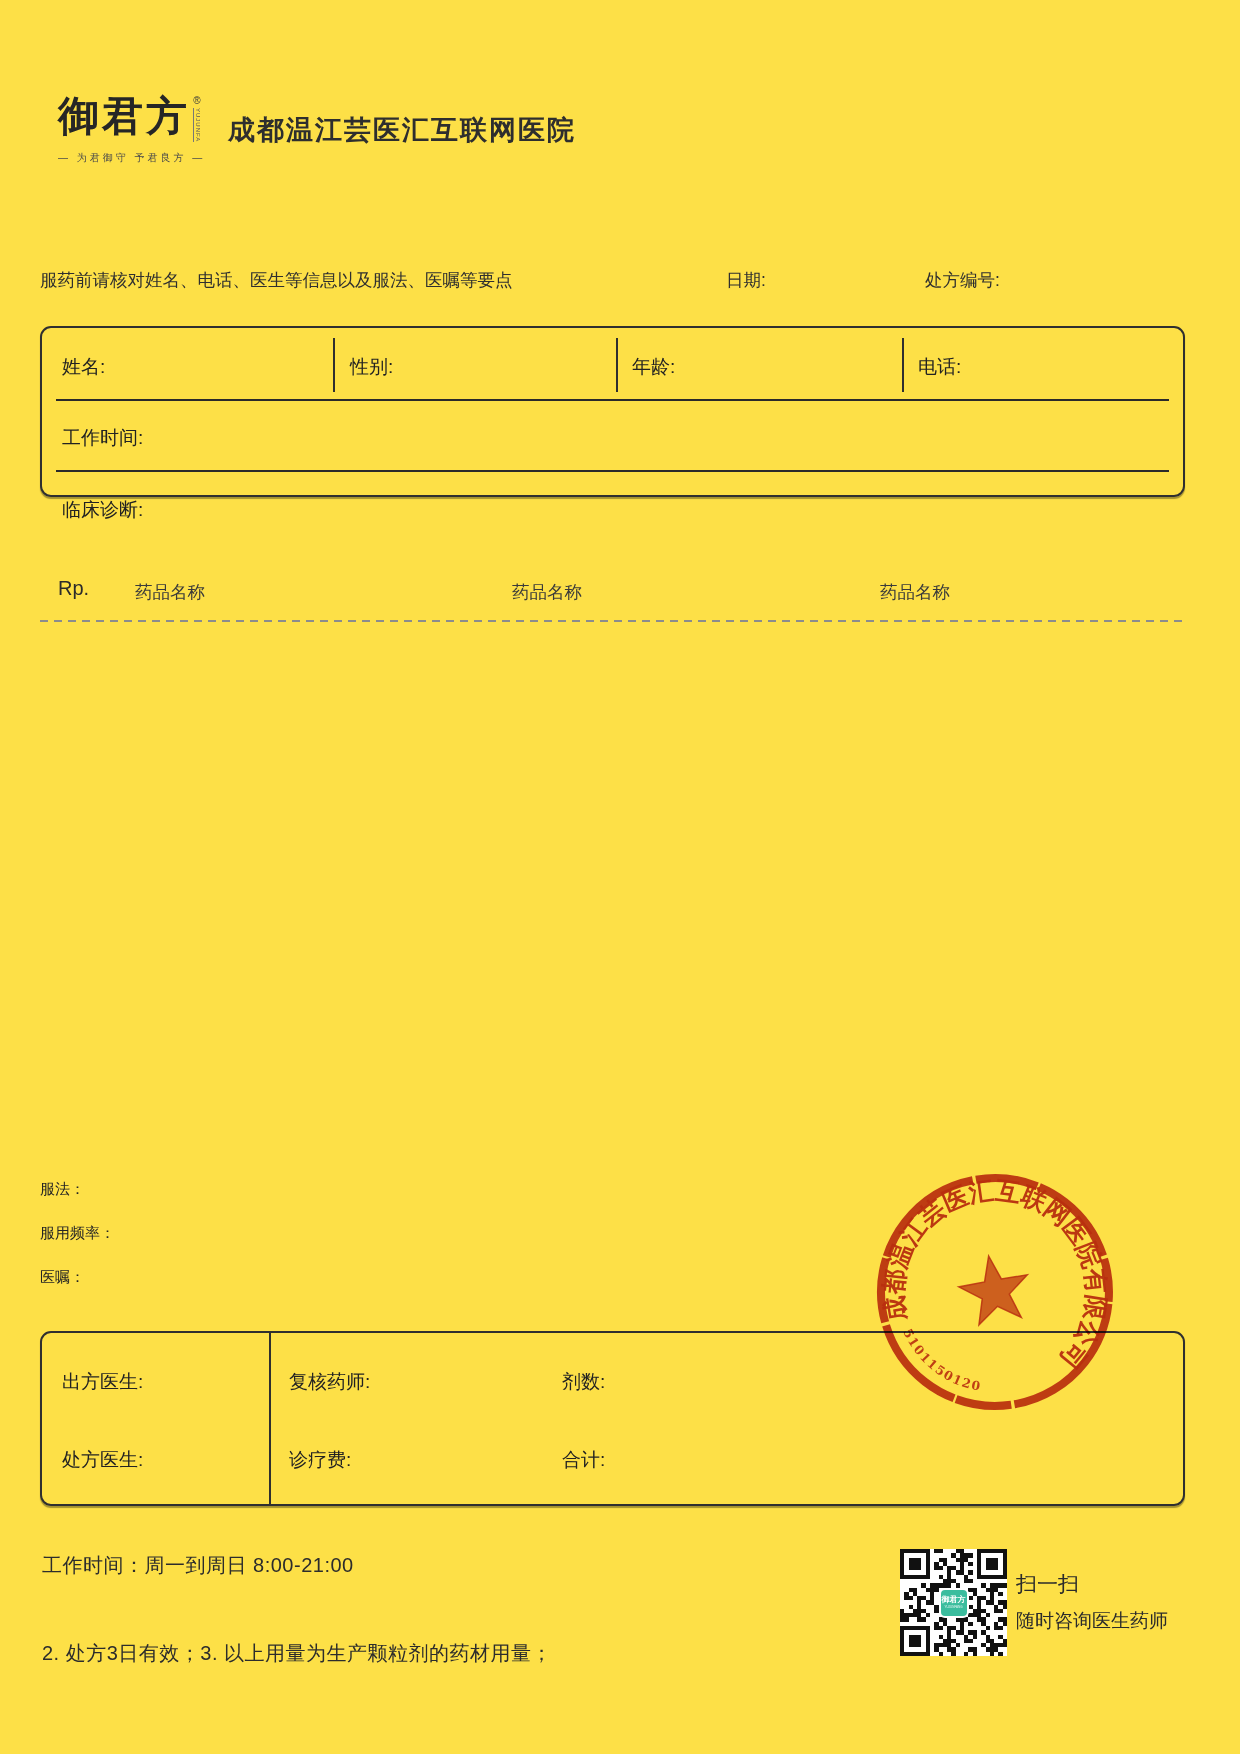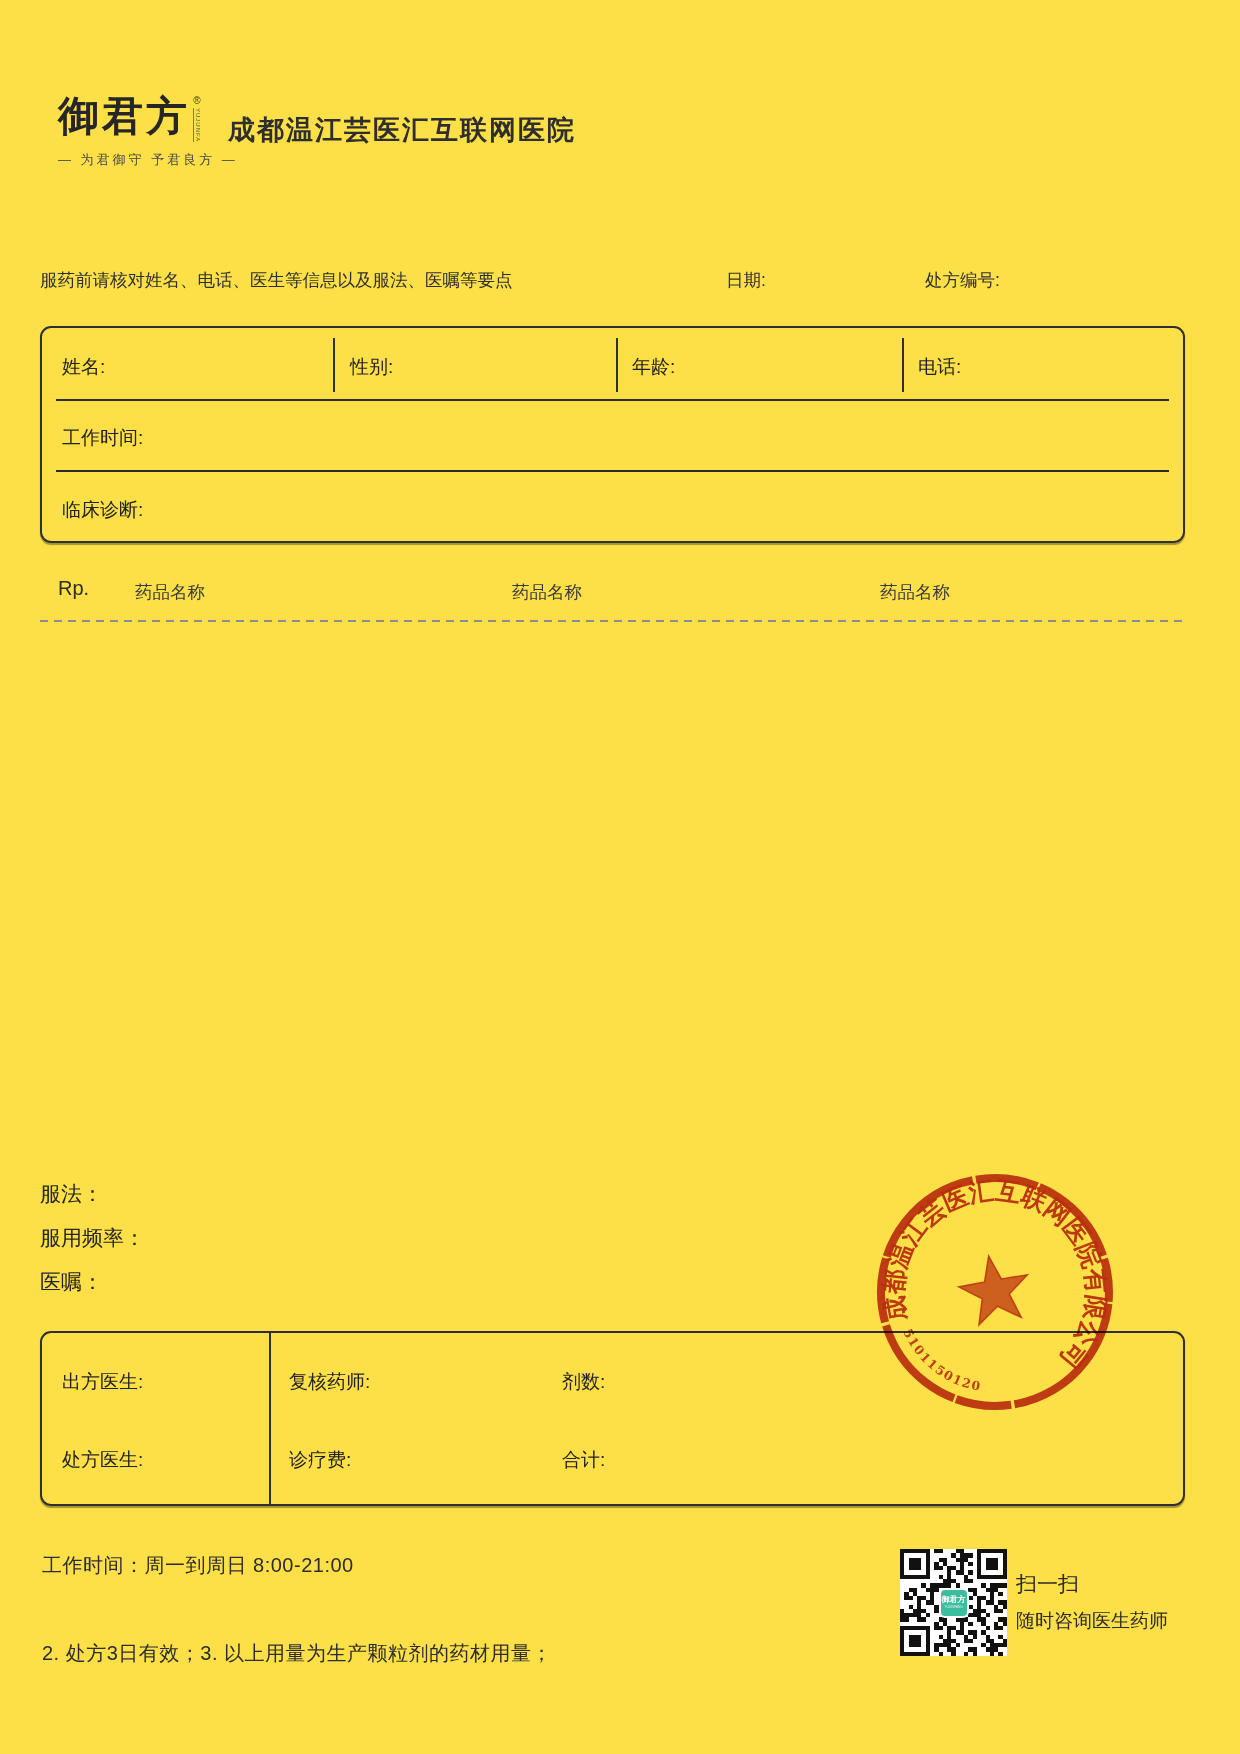--- a/index.html
+++ b/index.html
@@ -18,52 +18,52 @@
     font-family:"DejaVu Serif", serif; font-weight:900; font-size:41px;
     letter-spacing:3px; color:#262626; line-height:1.1; white-space:nowrap;
   }
   .logo-side { display:flex; flex-direction:column; align-items:center; margin-left:3px; padding-top:2px; }
   .logo-reg { font-size:10px; color:#3a3a3a; line-height:1; }
   .logo-vert {
     writing-mode:vertical-rl; font-size:6px; letter-spacing:1px; color:#555;
     border-left:1px solid #777; padding-left:1px; margin-top:2px; height:34px; overflow:hidden;
   }
   .logo-tagline {
-    margin-top:9px; font-size:13px; letter-spacing:3px; color:#4a4a4a; white-space:nowrap;
+    margin-top:9px; font-size:10px; letter-spacing:3px; color:#4a4a4a; white-space:nowrap;
   }
   .hospital-title {
     left:228px; top:112px; font-size:27px; font-weight:700; color:#2e2e2e; letter-spacing:2px;
   }
 
   
   .notice-row-text { top:268px; font-size:17.5px; color:#2f2f2f; }
   .notice-main { left:40px; }
   .date-label { left:685px;margin-left:41px; }
   .rxno-label { left:925px; }
 
   
   .frame {
     border:2.4px solid #2f2f2f; border-radius:11px; background:transparent;
     box-shadow:0 2px 1px rgba(0,0,0,0.35);
   }
-  .patient-box { left:40px; top:326px; width:1145px; height:217px; }
+  .patient-box { left:40px; top:326px; width:1145px; height:171px; }
   .field-label { position:absolute; font-size:19px; color:#222; white-space:nowrap; }
   .vsep { position:absolute; top:10px; height:54px; width:2px; background:#2f2f2f; }
   .hline { position:absolute; left:14px; width:1113px; height:2.2px; background:#2a2a2a; }
 
   
   .rp-label { left:58px; top:577px; font-size:20px; color:#2b2b2b; }
   .drug-col { top:580px; font-size:17.5px; color:#3a3a3a; }
   .dashed-line {
     left:40px; top:620px; width:1146px; height:2px;
     background:repeating-linear-gradient(90deg,#8c8c8c 0 8px,transparent 8px 14px);
   }
 
   
-  .usage-label { left:40px; font-size:21px; color:#242424; }
+  .usage-label { left:40px; font-size:15px; color:#242424; }
 
   
   .sign-box { left:40px; top:1331px; width:1145px; height:175px; }
   .sign-divider { position:absolute; left:227px; top:0; bottom:0; width:2px; background:#2f2f2f; }
 
   
   .stamp { left:866px; top:1163px; width:258px; height:258px; mix-blend-mode:multiply; opacity:.92; z-index:5; }
   .stamp svg { width:100%; height:100%; }
   .stamp-text { font-family:"DejaVu Serif", serif; font-weight:600; }
 

